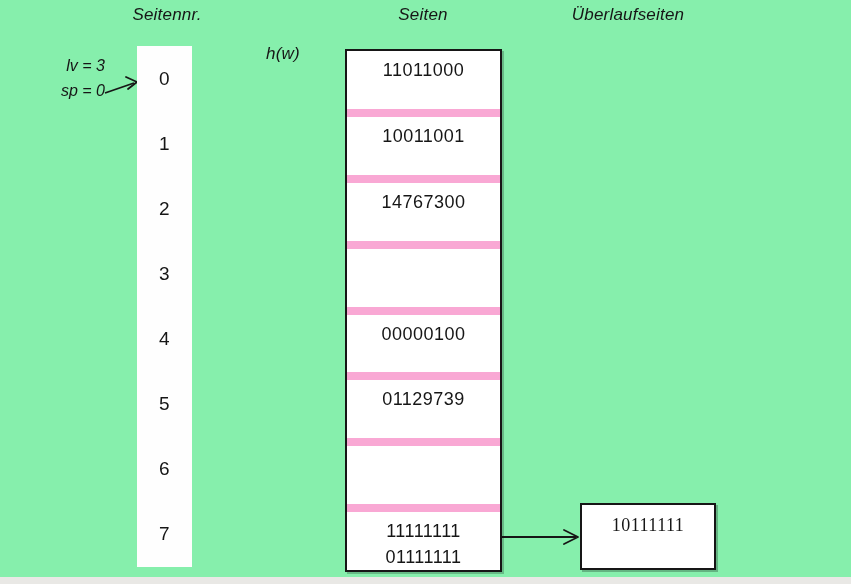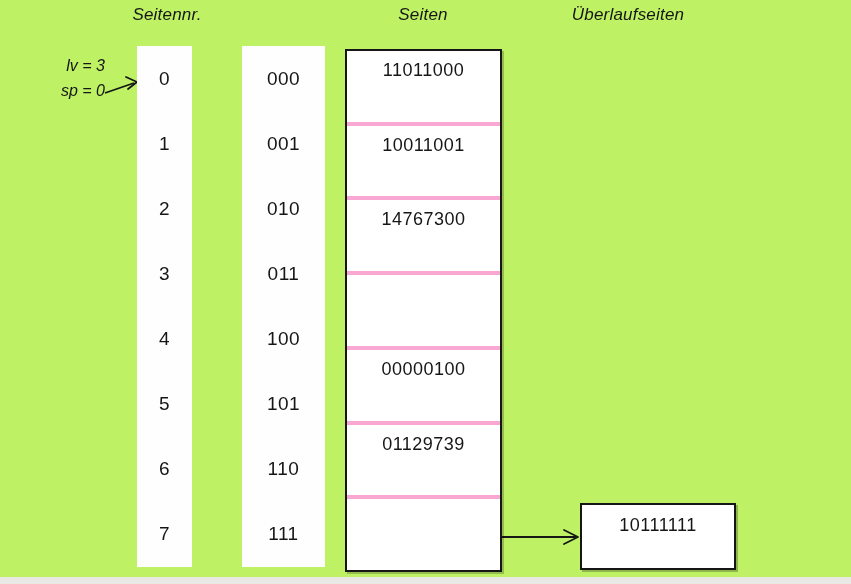--- a/index.html
+++ b/index.html
@@ -8,21 +8,21 @@
     font-family: "Liberation Sans", sans-serif;
     color: #161616;
     background: #f5f4f2;
     overflow: hidden;
     position: relative;
   }
   .canvas {
     position: absolute;
     left: 0; top: 0;
     width: 851px; height: 584px;
-    background: #bef264;
+    background: #86efac;
   }
   .bottom-strip {
     position: absolute;
     left: 0; top: 577px;
     width: 851px; height: 7px;
     background: #e9e8e5;
   }
   .col-header {
     position: absolute;
     top: 5px;
@@ -84,39 +84,40 @@
   }
   .bucket-cell {
     flex: 1;
     padding-top: 6px;
     text-align: center;
     font-size: 18px;
     line-height: 26px;
     letter-spacing: 0.5px;
     overflow: hidden;
   }
-  .bucket-cell + .bucket-cell { border-top: 4px solid #f9a8d4; }
+  .bucket-cell + .bucket-cell { border-top: 8px solid #f9a8d4; }
 
   .link-arrow {
     position: absolute;
     left: 501px; top: 527px;
   }
 
   .overflow-box {
     position: absolute;
     left: 580px; top: 503px;
-    width: 156px; height: 67px;
+    width: 136px; height: 67px;
     background: #ffffff;
     border: 2px solid #161616;
     box-shadow: 2px 2px 0 rgba(0,0,0,0.25);
     text-align: center;
     padding-top: 7px;
     font-size: 18px;
     line-height: 26px;
     letter-spacing: 0.5px;
+    font-family: Liberation Serif, serif;
   }
 </style>
 </head>
 <body>
 
 <div class="canvas">
 
   <div class="col-header hdr-seitennr">Seitennr.</div>
   <div class="col-header hdr-hw">h(w)</div>
   <div class="col-header hdr-seiten">Seiten</div>
@@ -135,30 +136,20 @@
     <div class="strip-cell">0</div>
     <div class="strip-cell">1</div>
     <div class="strip-cell">2</div>
     <div class="strip-cell">3</div>
     <div class="strip-cell">4</div>
     <div class="strip-cell">5</div>
     <div class="strip-cell">6</div>
     <div class="strip-cell">7</div>
   </div>
 
-  <div class="strip strip-hash">
-    <div class="strip-cell">000</div>
-    <div class="strip-cell">001</div>
-    <div class="strip-cell">010</div>
-    <div class="strip-cell">011</div>
-    <div class="strip-cell">100</div>
-    <div class="strip-cell">101</div>
-    <div class="strip-cell">110</div>
-    <div class="strip-cell">111</div>
-  </div>
 
   <div class="bucket-box">
     <div class="bucket-cell">
       <div>11011000</div>
       <div></div>
     </div>
     <div class="bucket-cell">
       <div>10011001</div>
       <div></div>
     </div>
@@ -173,20 +164,24 @@
       <div>00000100</div>
       <div></div>
     </div>
     <div class="bucket-cell">
       <div>01129739</div>
     </div>
     <div class="bucket-cell">
       <div></div>
       <div></div>
     </div>
+    <div class="bucket-cell">
+      <div>11111111</div>
+      <div>01111111</div>
+    </div>
   </div>
 
   <svg class="link-arrow" width="82" height="20" viewBox="0 0 82 20">
     <line x1="0" y1="10" x2="75" y2="10" stroke="#161616" stroke-width="1.8"></line>
     <polyline points="63,3 77,10 63,17" fill="none" stroke="#161616" stroke-width="1.8" stroke-linecap="round" stroke-linejoin="round"></polyline>
   </svg>
 
   <div class="overflow-box">
     <div>10111111</div>
   </div>

